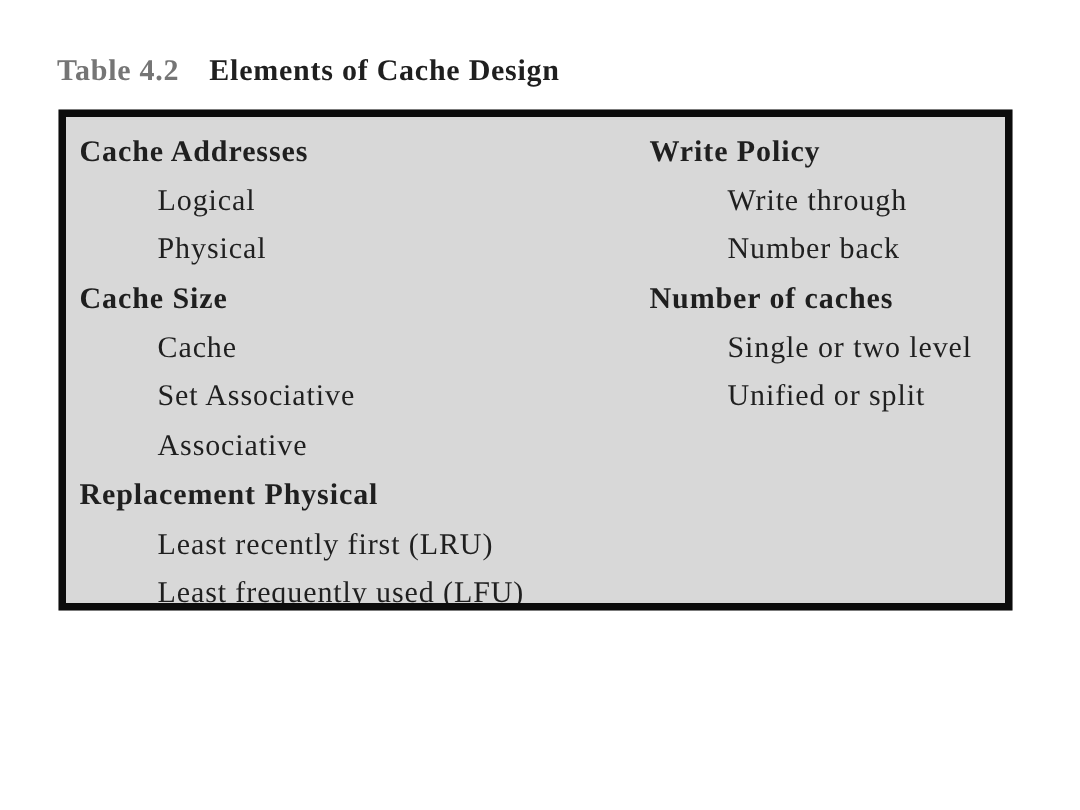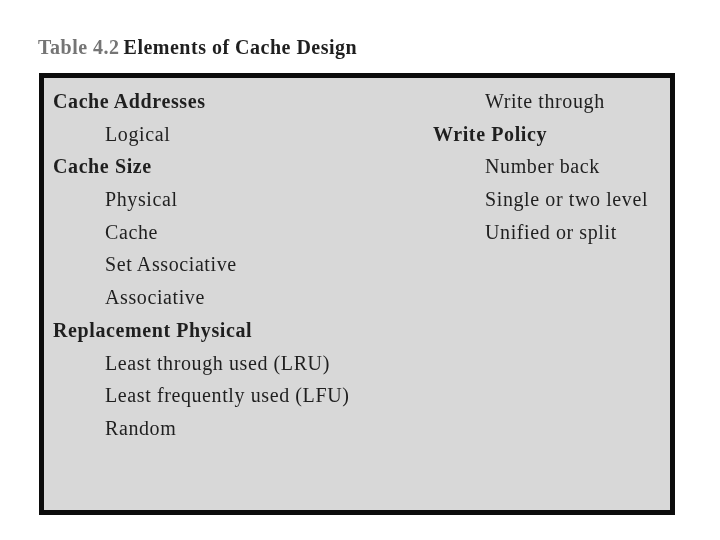--- a/index.html
+++ b/index.html
@@ -19,28 +19,28 @@
     left: 38px;
     top: 36px;
     font-size: 20px;
     font-weight: bold;
     letter-spacing: 0.5px;
     white-space: nowrap;
     color: var(--text, #1f1f1f);
   }
   .caption .caption-number {
     color: var(--caption_number, #757575);
-    margin-right: 4px;
+    margin-right: 20px;
   }
   .table-box {
     position: absolute;
     left: 39px;
     top: 73px;
     width: 636px;
-    height: 442px;
+    height: 334px;
     box-sizing: border-box;
     background: var(--box_background, #d8d8d8);
     border: 5px solid var(--box_border, #0c0c0c);
     overflow: hidden;
   }
   .col {
     position: absolute;
     top: 7px;
     white-space: nowrap;
   }
@@ -60,30 +60,31 @@
 <body style="--page_background: #ffffff; --box_background: #d8d8d8; --box_border: #0c0c0c; --caption_number: #757575; --text: #1f1f1f;">
 
 <div class="caption">
   <span class="caption-number">Table 4.2</span><span class="caption-title">Elements of Cache Design</span>
 </div>
 
 <div class="table-box">
   <div class="col col-left">
       <div class="line header">Cache Addresses</div>
       <div class="line item">Logical</div>
+      <div class="line item">Physical</div>
       <div class="line header">Cache Size</div>
-      <div class="line item">Physical</div>
       <div class="line item">Cache</div>
       <div class="line item">Set Associative</div>
       <div class="line item">Associative</div>
       <div class="line header">Replacement Physical</div>
-      <div class="line item">Least through used (LRU)</div>
+      <div class="line item">Least recently first (LRU)</div>
       <div class="line item">Least frequently used (LFU)</div>
       <div class="line item">Random</div>
     </div>
   <div class="col col-right">
+      <div class="line header">Write Policy</div>
       <div class="line item">Write through</div>
-      <div class="line header">Write Policy</div>
       <div class="line item">Number back</div>
+      <div class="line header">Number of caches</div>
       <div class="line item">Single or two level</div>
       <div class="line item">Unified or split</div>
     </div>
 </div>
 
 </body></html>

